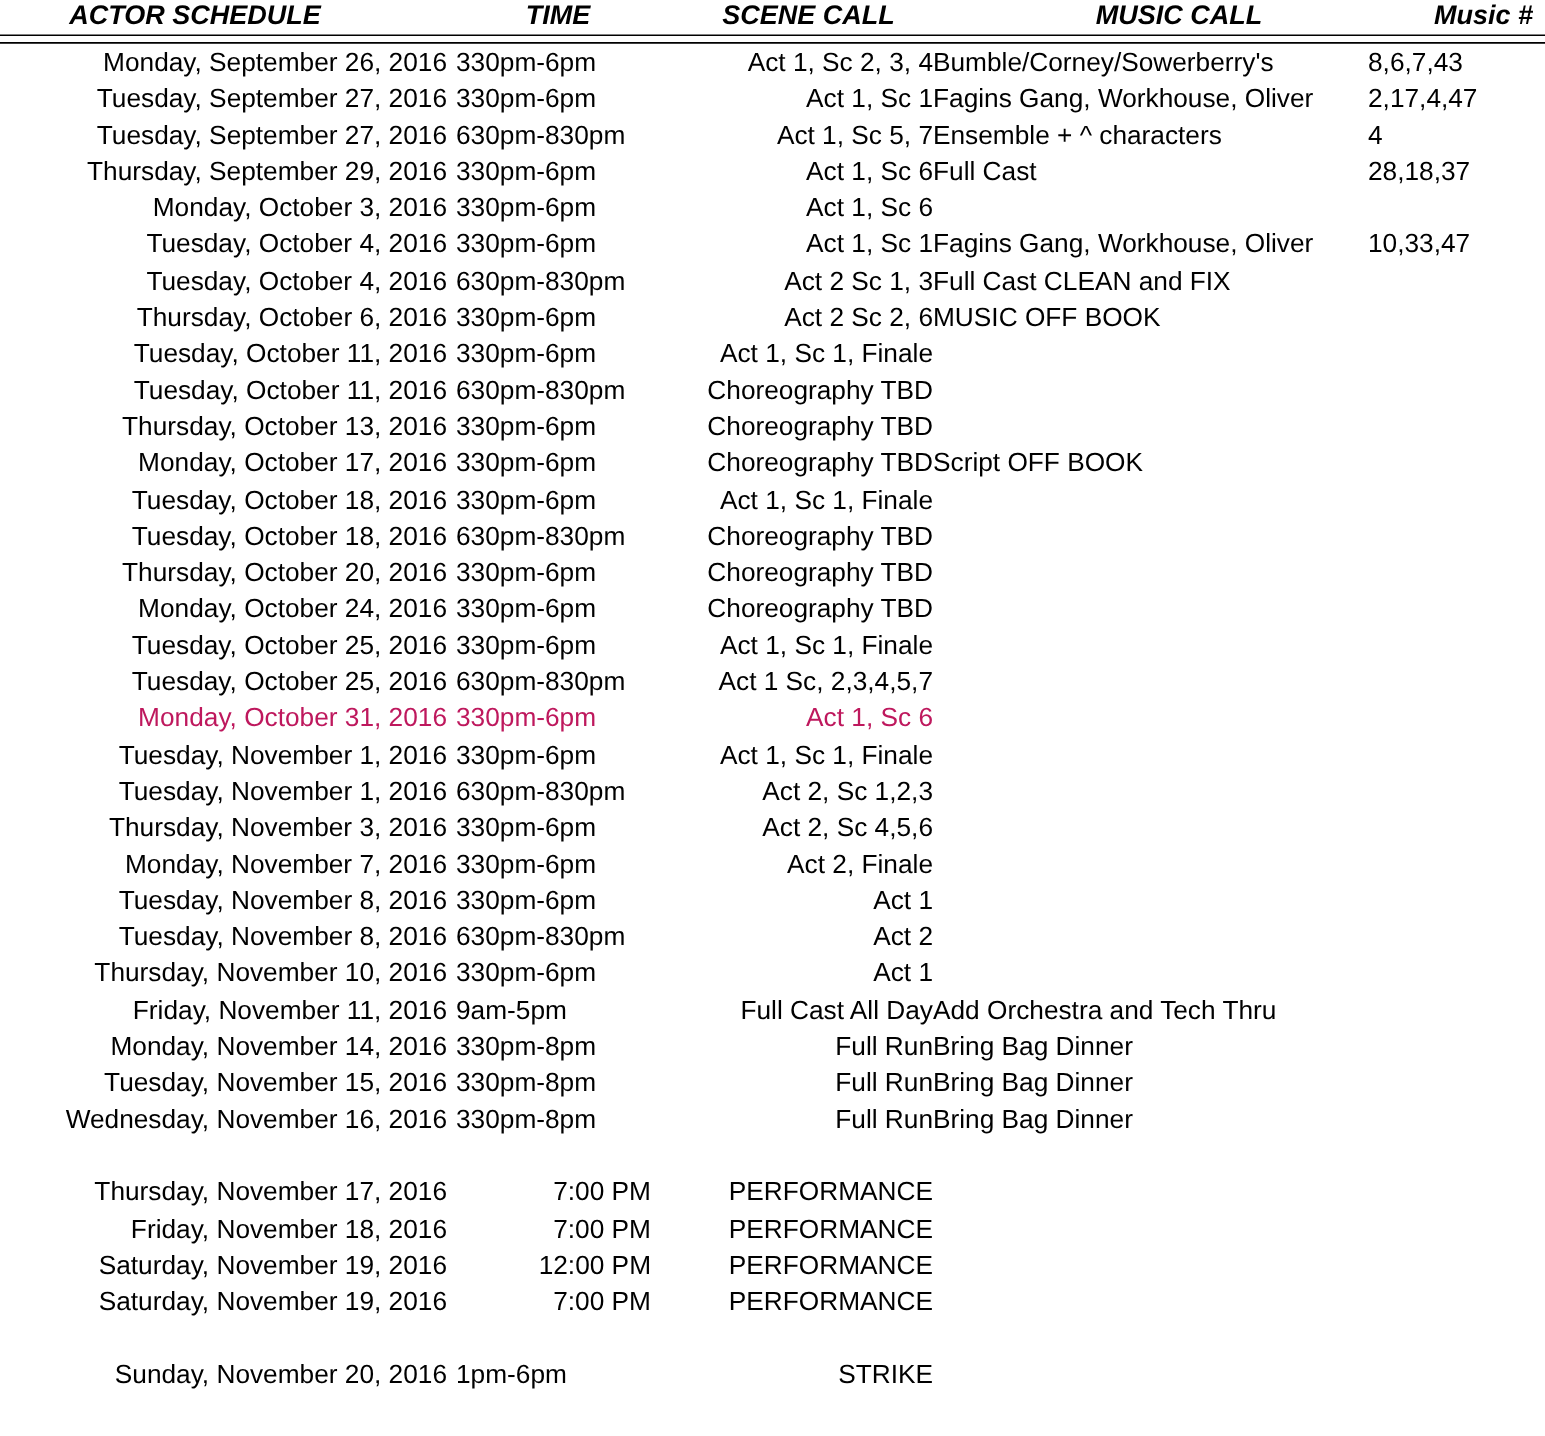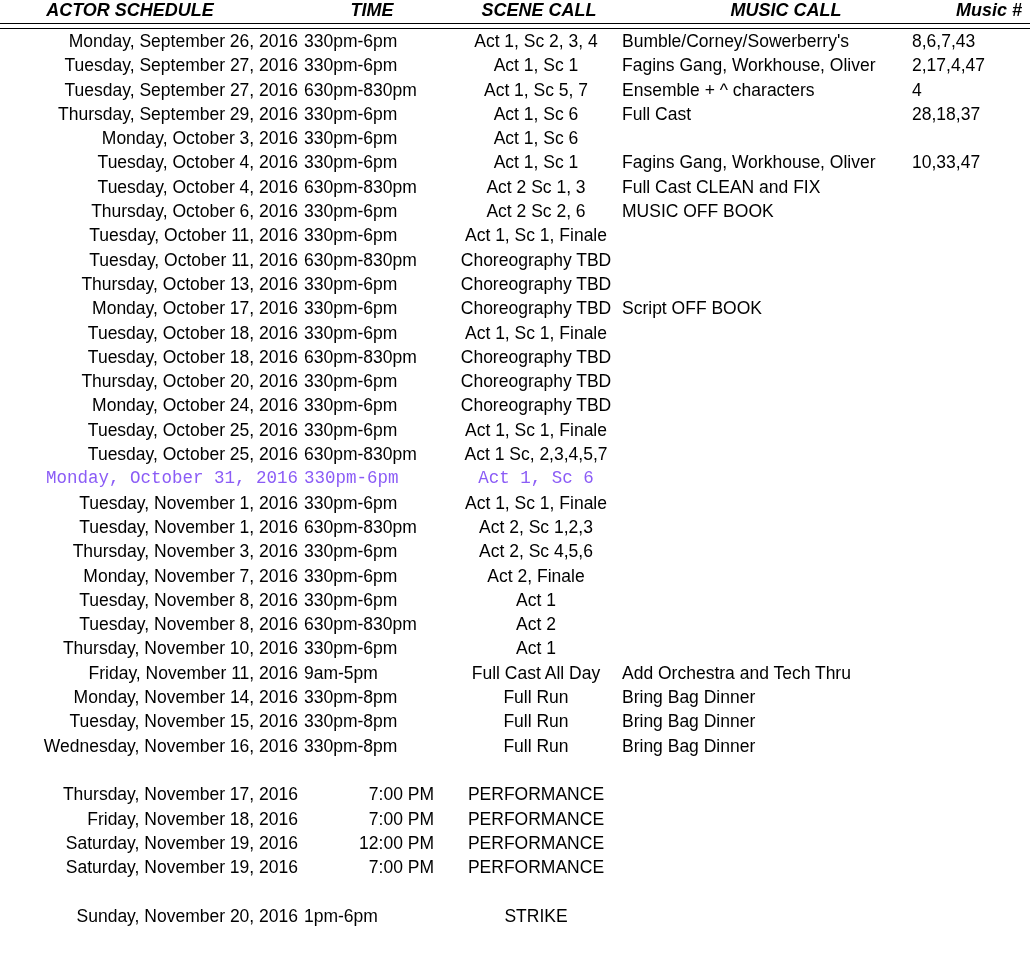--- a/index.html
+++ b/index.html
@@ -60,26 +60,26 @@
     padding: 0;
     height: 24.3px;
     line-height: 24.3px;
     white-space: nowrap;
     overflow: hidden;
     vertical-align: middle;
   }
   td.c-date   { text-align: right;  padding-right: 4px; }
   td.c-time   { text-align: left;   padding-left: 2px; }
   td.c-time.right { text-align: right; padding-right: 8px; }
-  td.c-scene  { text-align: center;   padding-left: 8px; }
+  td.c-scene  { text-align: right;   padding-left: 8px; }
   td.c-music  { text-align: left;   padding-left: 0px; }
   td.c-num    {  padding-right: 8px; }
 
   tr.spacer td { height: 24.3px; }
-  tr.red td { color: #8b5cf6; font-family: Liberation Mono, monospace; }
+  tr.red td { color: #be185d; }
 </style>
 </head>
 <body>
 
 <div class="sheet">
   <table class="schedule">
     <colgroup>
       <col class="c-date">
       <col class="c-time">
       <col class="c-scene">

